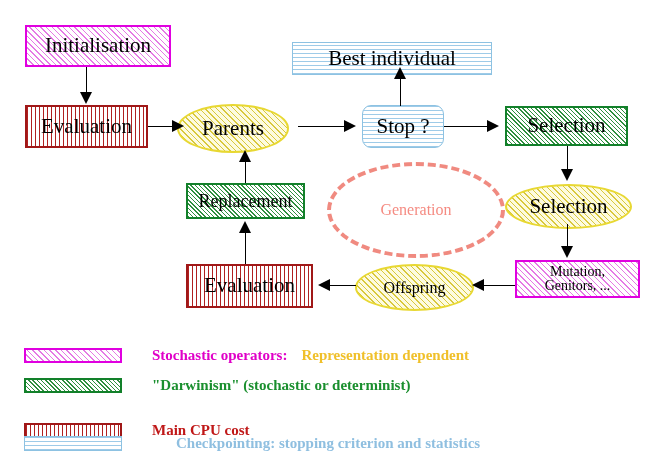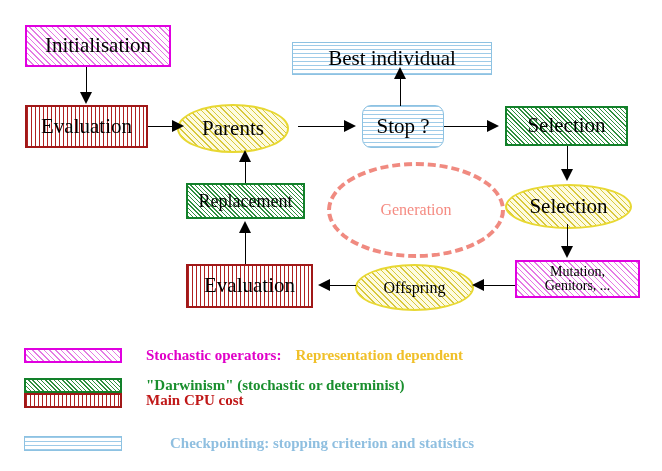--- a/index.html
+++ b/index.html
@@ -49,21 +49,21 @@
   .vline{width:1px;}
   .hline{height:1px;}
   .ah{position:absolute;width:0;height:0;}
   .ah-down{border-left:6px solid transparent;border-right:6px solid transparent;border-top:12px solid #000;}
   .ah-up{border-left:6px solid transparent;border-right:6px solid transparent;border-bottom:12px solid #000;}
   .ah-right{border-top:6px solid transparent;border-bottom:6px solid transparent;border-left:12px solid #000;}
   .ah-left{border-top:6px solid transparent;border-bottom:6px solid transparent;border-right:12px solid #000;}
 
   
   #legend{position:absolute;left:0;top:332px;width:662px;}
-  .lg-row{position:absolute;left:24px;height:22px;display:flex;align-items:center;}
+  .lg-row{position:absolute;left:24px;height:22px;display:flex;align-items:center;gap:6px;}
   .lg-sw{width:98px;height:15px;box-sizing:border-box;flex:0 0 auto;}
   .lg-txt{margin-left:24px;white-space:nowrap;font-weight:bold;font-size:15px;font-family:"Liberation Serif",serif;}
   .lg-txt .second{margin-left:14px;font-weight:bold;}
 </style>
 </head>
 <body>
 
 <div id="canvas">
 
   <div class="node h-magenta" style="left:25px;top:25px;width:146px;height:42px;">
@@ -155,21 +155,21 @@
       <div class="lg-txt">
         <span style="color:#e000c8;">Stochastic operators:</span><span class="second" style="color:#f0c02a;">Representation dependent</span>
       </div>
     </div>
 
     <div class="lg-row" style="top:42px;">
       <div class="lg-sw h-green"></div>
       <div class="lg-txt" style="color:#1a8f2e;">"Darwinism" (stochastic or determinist)</div>
     </div>
 
-    <div class="lg-row" style="top:57px;">
+    <div class="lg-row" style="top:87px;">
       <div class="lg-sw h-red"></div>
       <div class="lg-txt" style="color:#c01818;">Main CPU cost</div>
     </div>
 
     <div class="lg-row" style="top:100px;">
       <div class="lg-sw h-blue"></div>
       <div class="lg-txt" style="color:#8fbfe0;margin-left:48px;">Checkpointing: stopping criterion and statistics</div>
     </div>
 
   </div>

